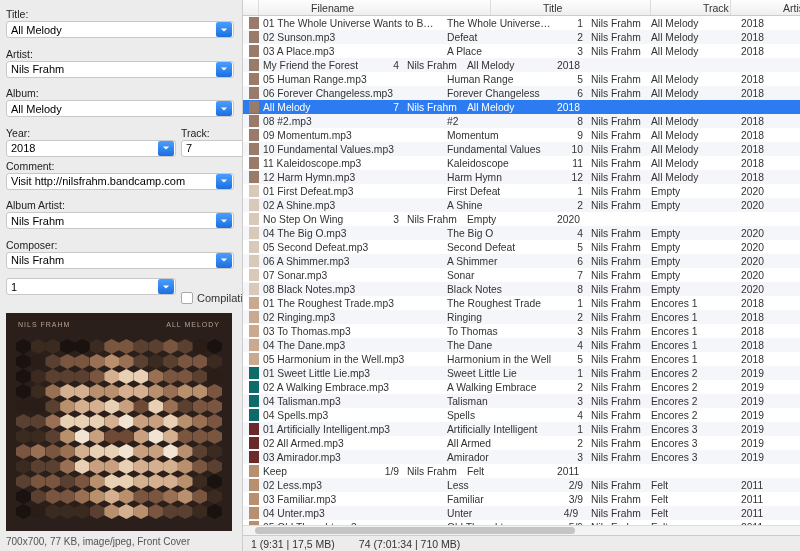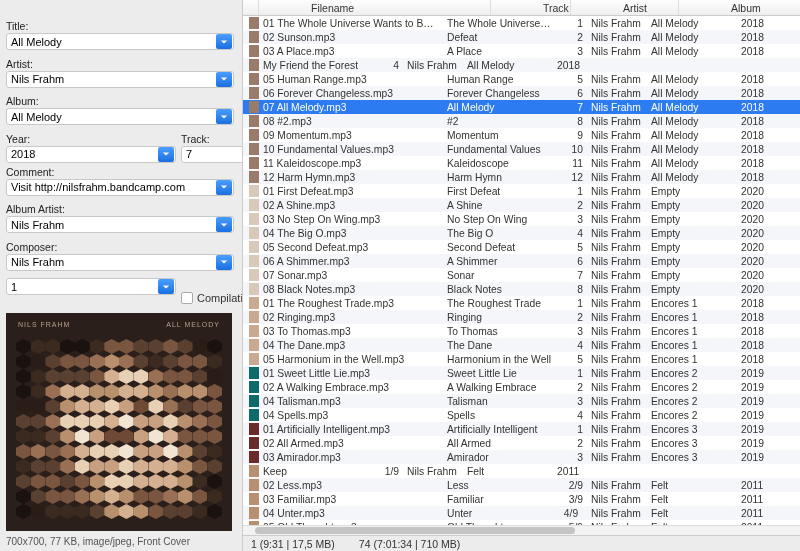--- a/index.html
+++ b/index.html
@@ -8,21 +8,21 @@
     font-size: 11px;
     background: #f2f2f2;
     color: #333;
     width: 800px;
     height: 551px;
     overflow: hidden;
     display: flex;
   }
   .left-panel {
     width: 242px;
-    padding: 20px 8px 4px 6px;
+    padding: 8px 8px 4px 6px;
     background: #ececec;
     display: flex;
     flex-direction: column;
     gap: 2px;
   }
   .field-row { display: flex; gap: 5px; margin-bottom: 1px; }
   .field { flex: 1; display: flex; flex-direction: column; }
   .field-label { font-size: 10.5px; color: #222; margin-bottom: 1px; }
   .combo {
     display: flex; align-items: center;
@@ -406,20 +406,21 @@
         <div style="background: rgb(26, 18, 14);"></div>
       </div>
   </div>
   <div class="art-info">700x700, 77 KB, image/jpeg, Front Cover</div>
 </div>
 
 <div class="right-panel">
   <div class="table-head">
     <div class="th col-icon"></div>
     <div class="th col-file">Filename</div>
+    <div class="th col-title">Title</div>
     <div class="th col-track">Track</div>
     <div class="th col-artist">Artist</div>
     <div class="th col-album">Album</div>
     <div class="th col-year">Year</div>
   </div>
   <div class="table-body" id="tbody">
       <div class="tr">
         <div class="td col-icon">
           <div class="swatch" style="background:#9a7b6a"></div>
         </div>
@@ -481,21 +482,20 @@
         <div class="td col-title">Forever Changeless</div>
         <div class="td col-track" style="text-align:right">6</div>
         <div class="td col-artist">Nils Frahm</div>
         <div class="td col-album">All Melody</div>
         <div class="td col-year">2018</div>
       </div>
       <div class="tr sel">
         <div class="td col-icon">
           <div class="swatch" style="background:#9a7b6a"></div>
         </div>
-        <div class="td col-file">07 All Melody.mp3</div>
         <div class="td col-title">All Melody</div>
         <div class="td col-track" style="text-align:right">7</div>
         <div class="td col-artist">Nils Frahm</div>
         <div class="td col-album">All Melody</div>
         <div class="td col-year">2018</div>
       </div>
       <div class="tr alt">
         <div class="td col-icon">
           <div class="swatch" style="background:#9a7b6a"></div>
         </div>
@@ -569,21 +569,20 @@
         <div class="td col-title">A Shine</div>
         <div class="td col-track" style="text-align:right">2</div>
         <div class="td col-artist">Nils Frahm</div>
         <div class="td col-album">Empty</div>
         <div class="td col-year">2020</div>
       </div>
       <div class="tr">
         <div class="td col-icon">
           <div class="swatch" style="background:#d9c9b8"></div>
         </div>
-        <div class="td col-file">03 No Step On Wing.mp3</div>
         <div class="td col-title">No Step On Wing</div>
         <div class="td col-track" style="text-align:right">3</div>
         <div class="td col-artist">Nils Frahm</div>
         <div class="td col-album">Empty</div>
         <div class="td col-year">2020</div>
       </div>
       <div class="tr alt">
         <div class="td col-icon">
           <div class="swatch" style="background:#d9c9b8"></div>
         </div>

